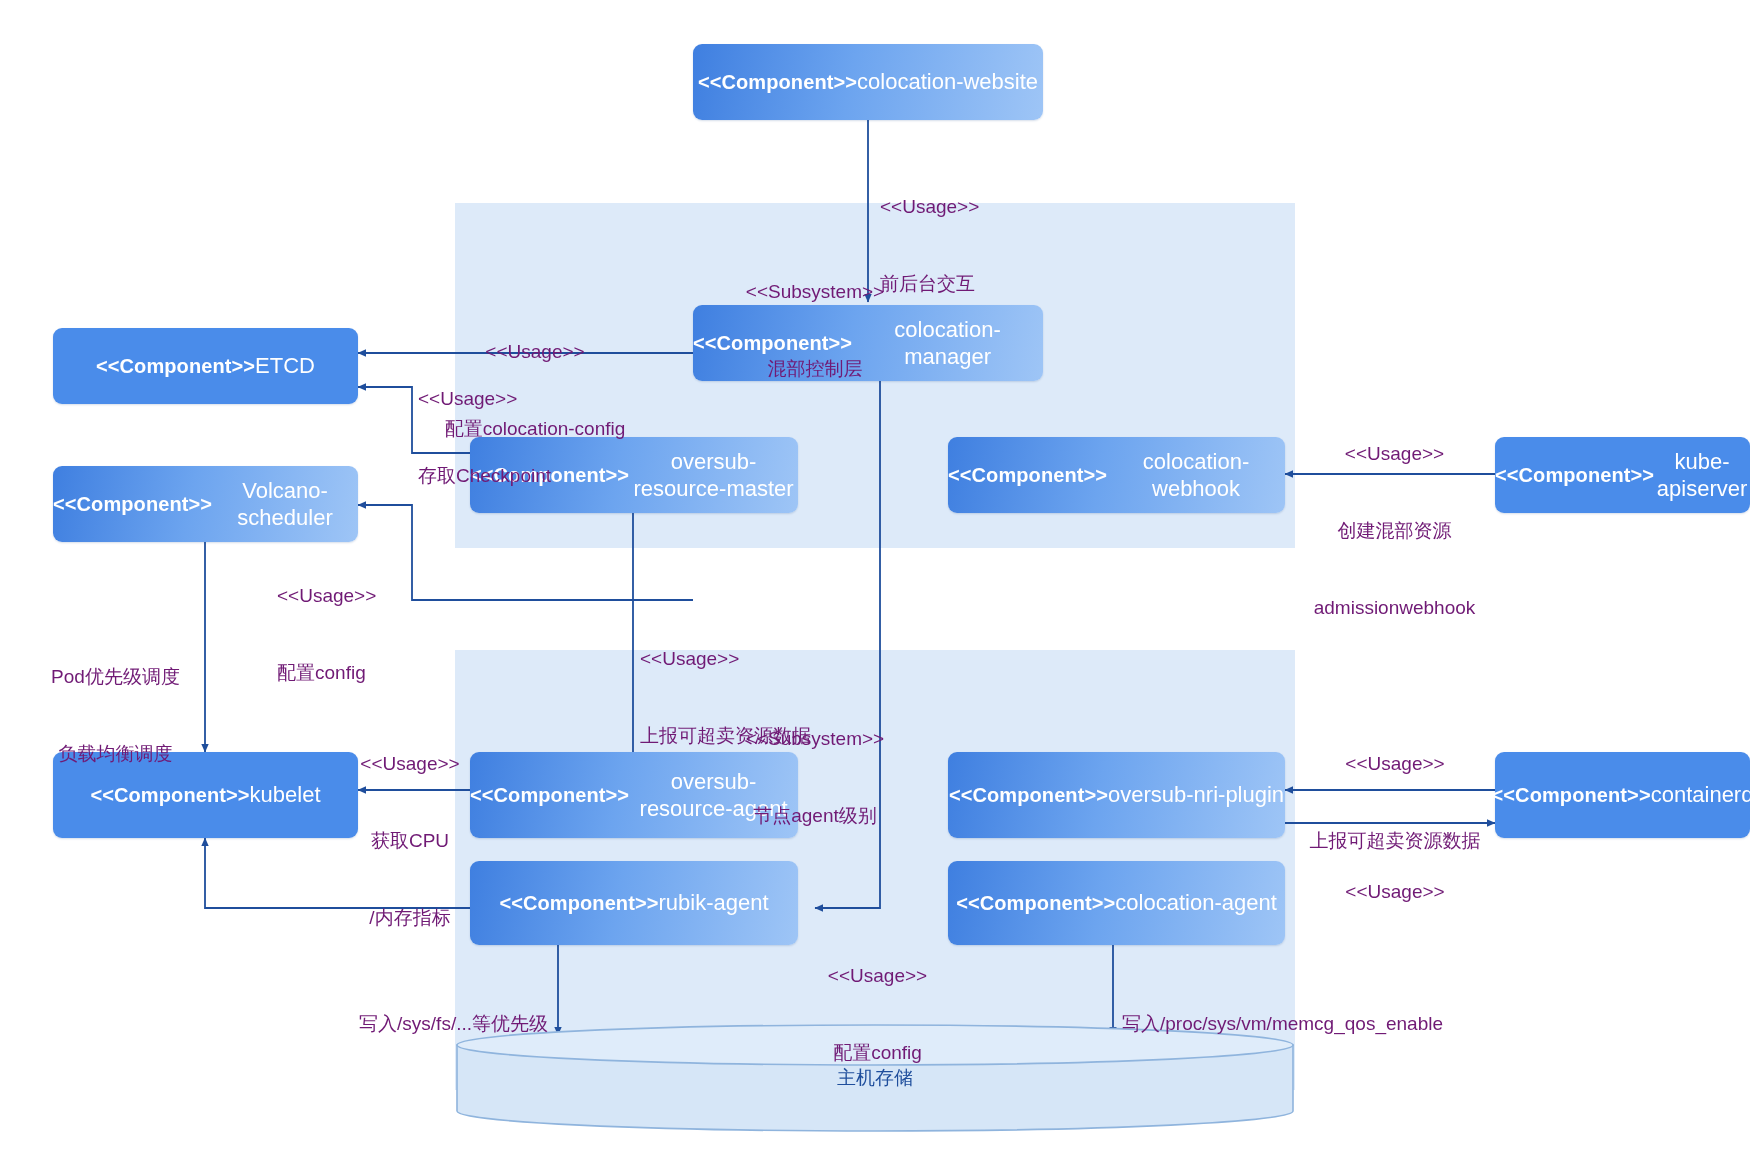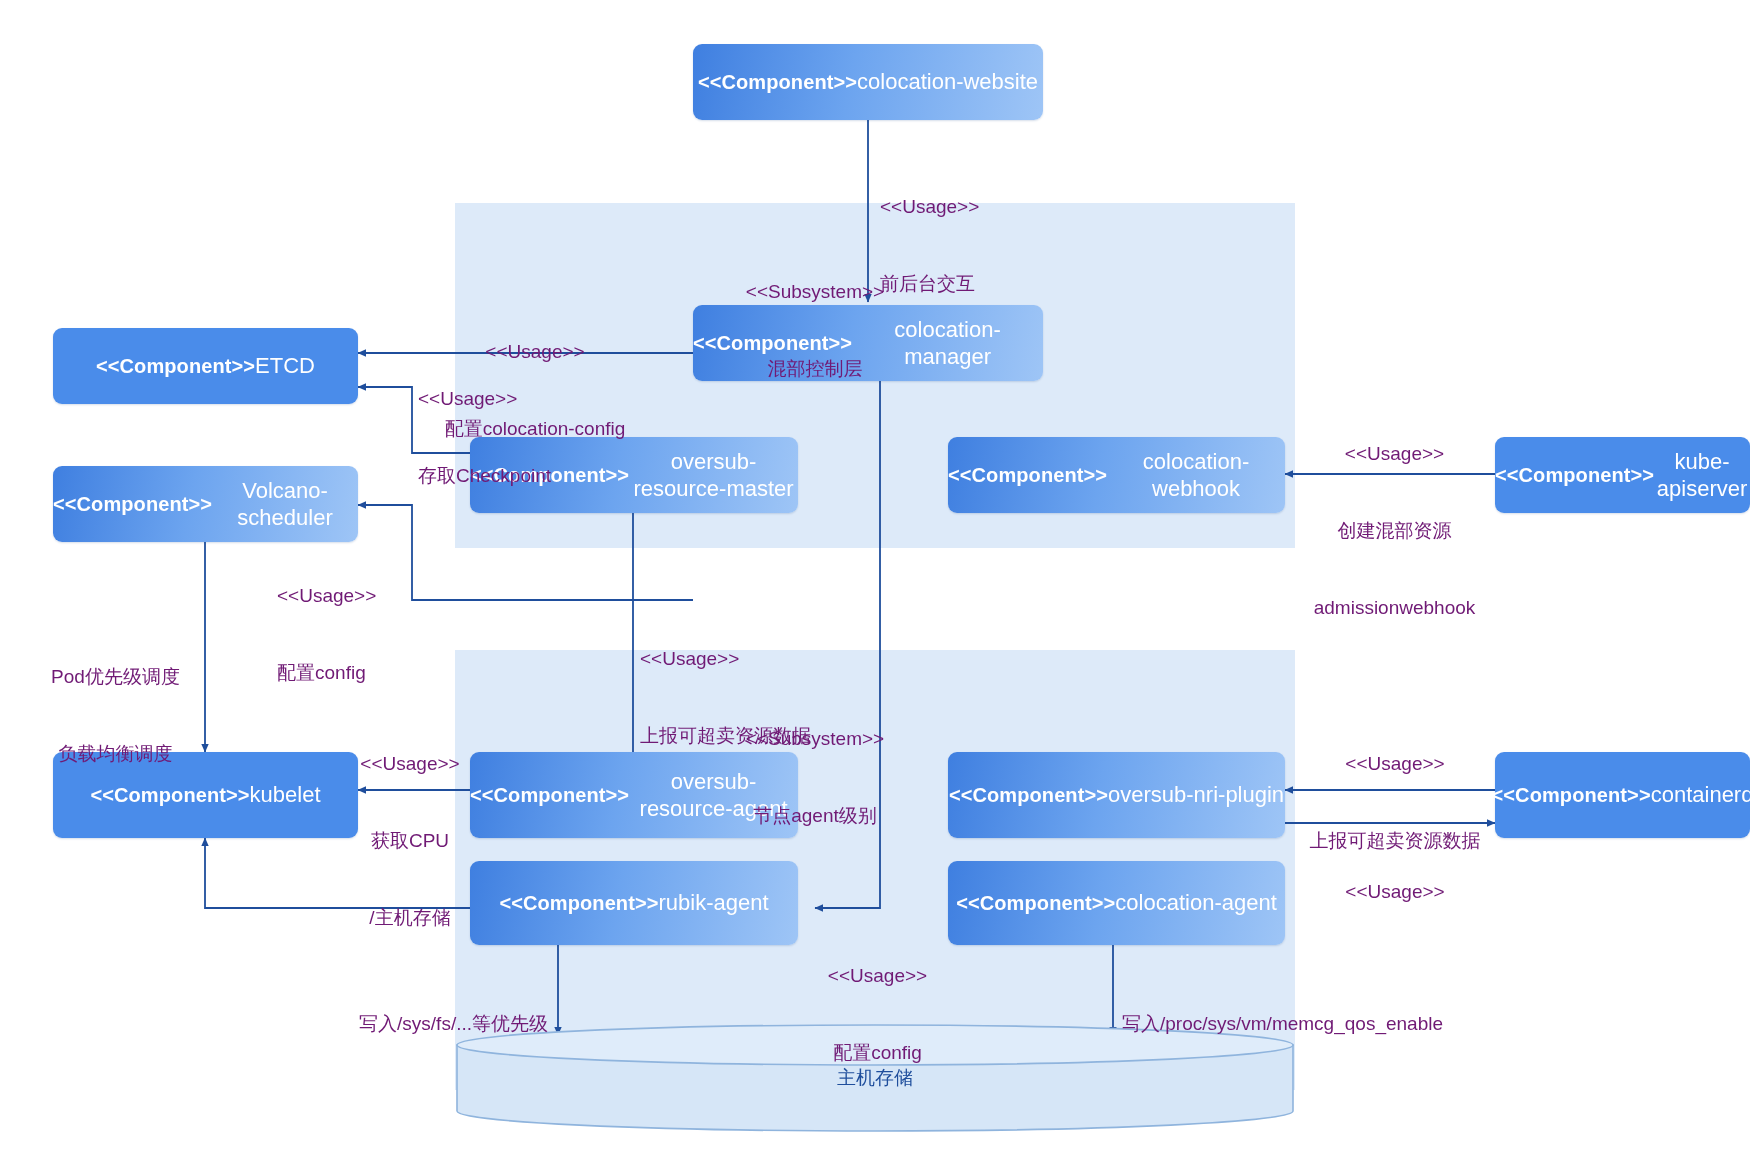--- a/index.html
+++ b/index.html
@@ -239,21 +239,21 @@
 
 
   <div class="lbl center" style="left:700px; top:675px; width:230px;">
     <div>&lt;&lt;Subsystem&gt;&gt;</div>
     <div>节点agent级别</div>
   </div>
 
   <div class="lbl center" style="left:345px; top:700px; width:130px;">
     <div>&lt;&lt;Usage&gt;&gt;</div>
     <div>获取CPU</div>
-    <div>/主机存储</div>
+    <div>/内存指标</div>
   </div>
 
   <div class="lbl center" style="left:1300px; top:700px; width:190px;">
     <div>&lt;&lt;Usage&gt;&gt;</div>
     <div>上报可超卖资源数据</div>
   </div>
 
   <div class="lbl center" style="left:1300px; top:828px; width:190px;">
     <div>&lt;&lt;Usage&gt;&gt;</div>
   </div>

